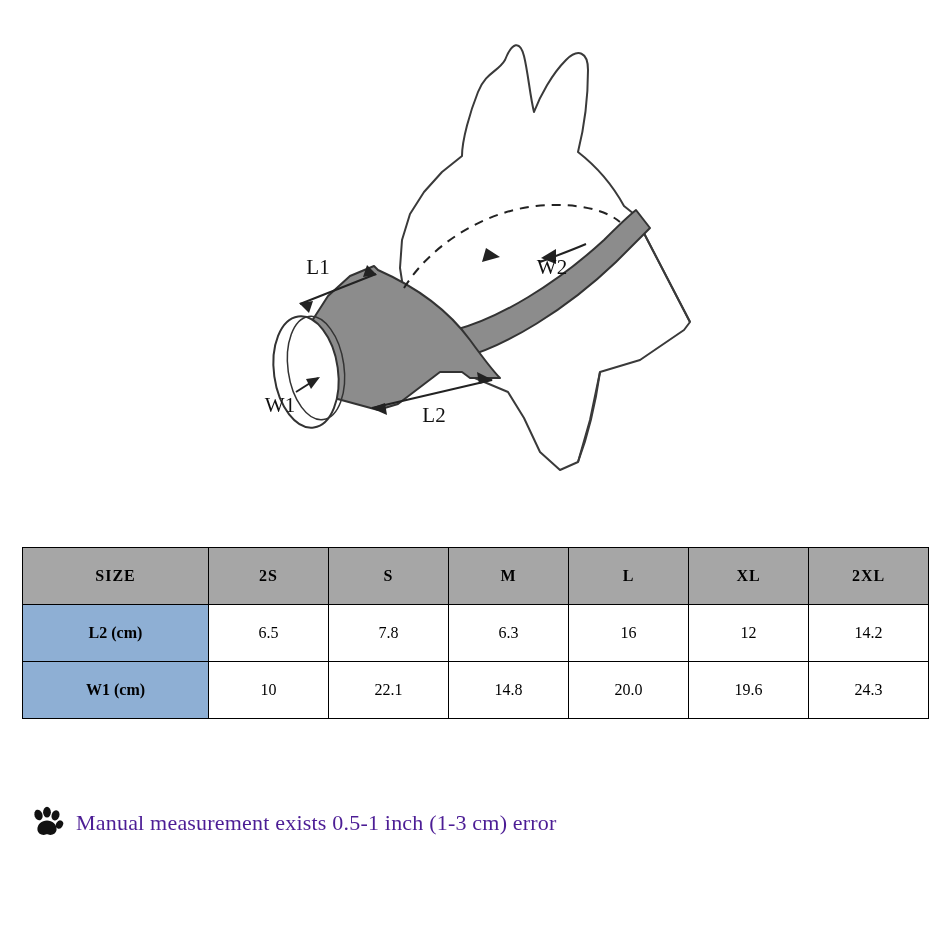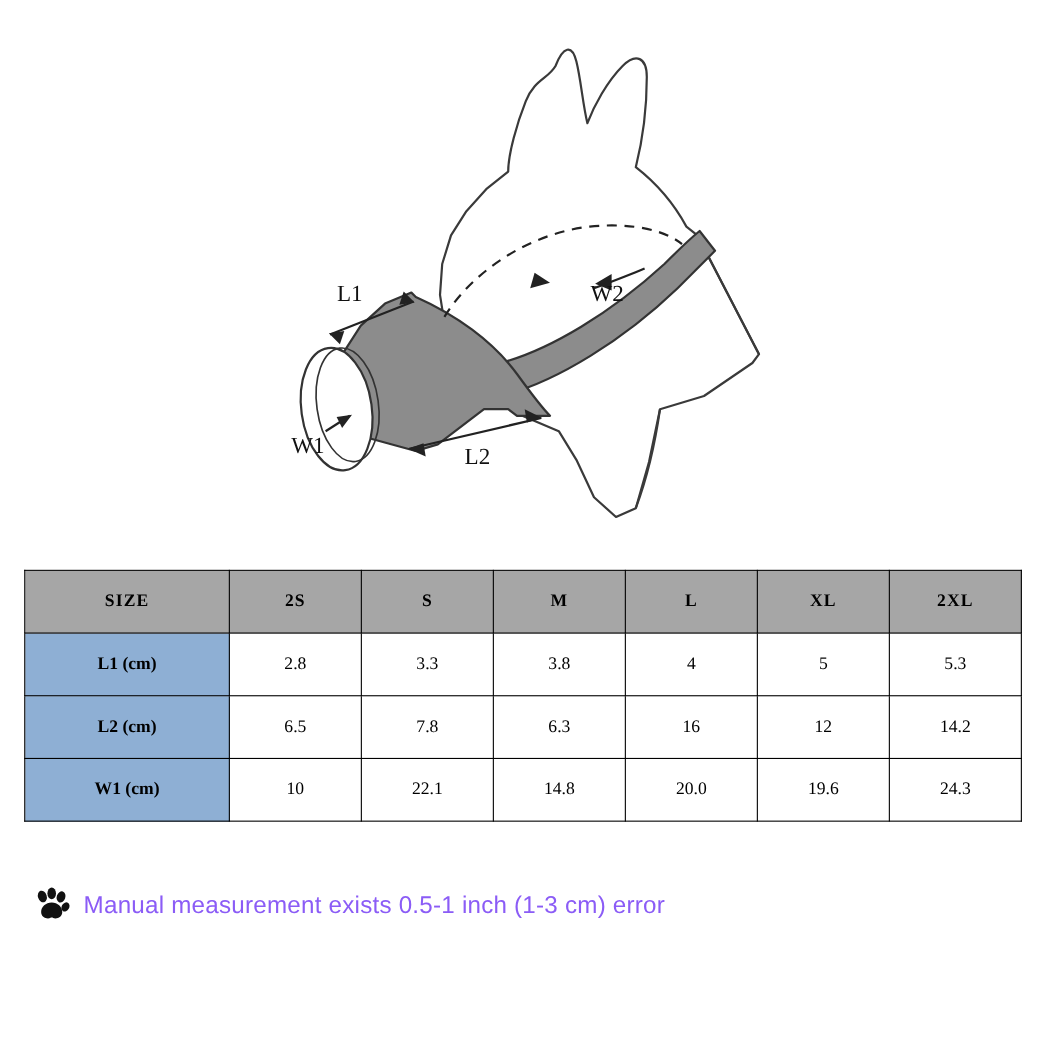--- a/index.html
+++ b/index.html
@@ -37,20 +37,21 @@
   .size-table-wrap {
     position: absolute;
     left: 22px;
     top: 518px;
     width: 906px;
   }
   table.size-table {
     border-collapse: collapse;
     width: 906px;
     table-layout: fixed;
+    margin-top: 29px;
   }
   table.size-table td {
     border: 1px solid #000000;
     text-align: center;
     vertical-align: middle;
     height: 54px;
     font-size: 16px;
     font-family: "Liberation Serif", serif;
   }
   td.head-cell {
@@ -79,23 +80,23 @@
     display: flex;
     align-items: center;
     gap: 12px;
   }
   .paw-icon {
     width: 34px;
     height: 34px;
     flex: 0 0 auto;
   }
   .note-text {
-    font-family: Liberation Sans, sans-serif;
+    font-family: Liberation Serif, serif;
     font-size: 22px;
-    color: #8b5cf6;
+    color: #4c1d95;
     letter-spacing: 0.2px;
     white-space: nowrap;
   }
 
   
   .meas-label {
     font-family: "Liberation Serif", serif;
     font-size: 21px;
     fill: #111111;
   }
@@ -239,29 +240,20 @@
         <tr>
           <td class="head-cell">SIZE</td>
           <td class="head-cell">2S</td>
           <td class="head-cell">S</td>
           <td class="head-cell">M</td>
           <td class="head-cell">L</td>
           <td class="head-cell">XL</td>
           <td class="head-cell">2XL</td>
         </tr>
 
-        <tr>
-          <td class="row-label">L1 (cm)</td>
-          <td class="value-cell">2.8</td>
-          <td class="value-cell">3.3</td>
-          <td class="value-cell">3.8</td>
-          <td class="value-cell">4</td>
-          <td class="value-cell">5</td>
-          <td class="value-cell">5.3</td>
-        </tr>
 
         <tr>
           <td class="row-label">L2 (cm)</td>
           <td class="value-cell">6.5</td>
           <td class="value-cell">7.8</td>
           <td class="value-cell">6.3</td>
           <td class="value-cell">16</td>
           <td class="value-cell">12</td>
           <td class="value-cell">14.2</td>
         </tr>

